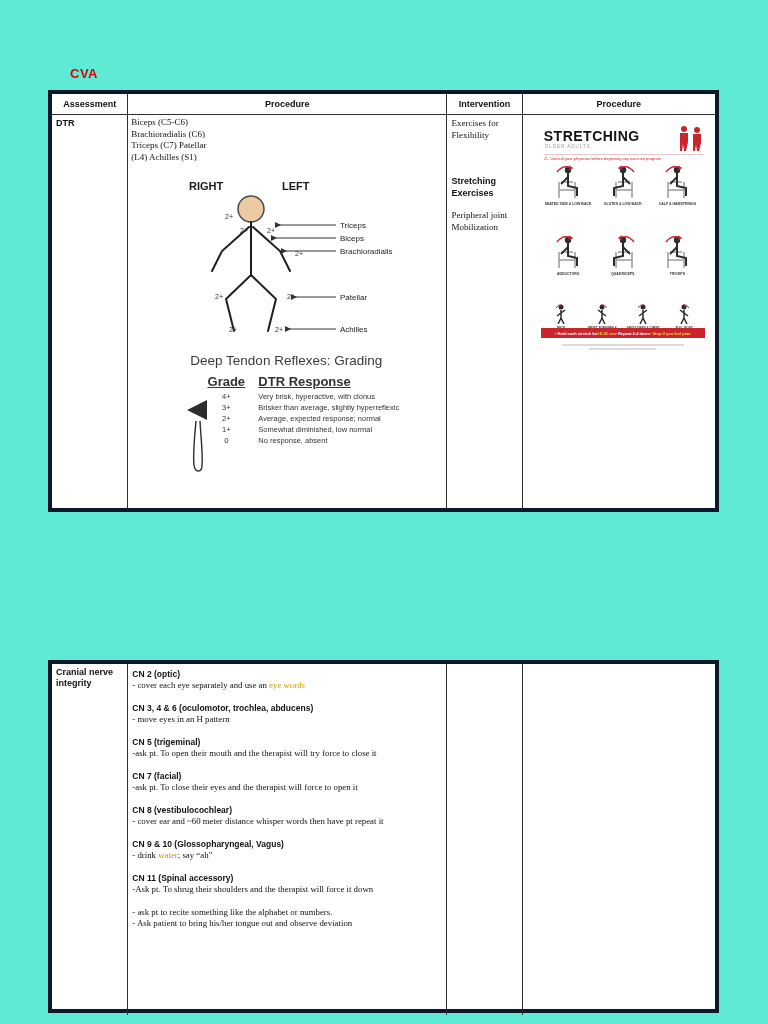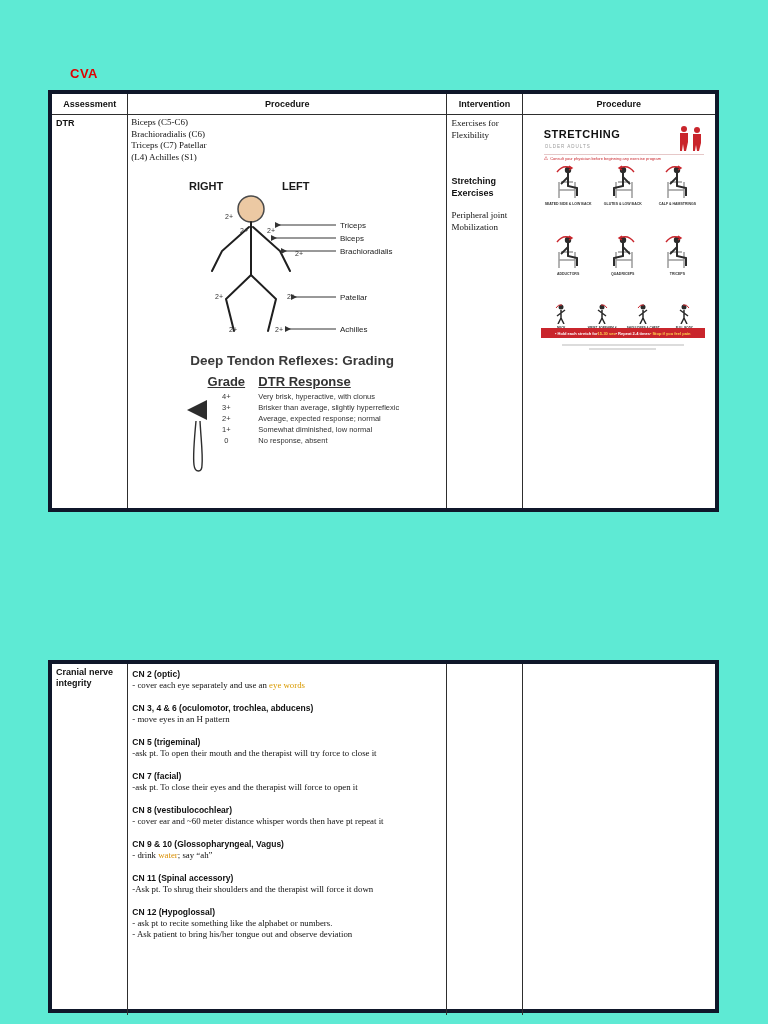--- a/index.html
+++ b/index.html
@@ -42,40 +42,40 @@
   .proc-lines { position:absolute; left:3px; top:2px; font-size:9px; line-height:11.5px; color:#111; }
   .dtr-svg { position:absolute; left:36px; top:60px; }
   .side-lbl { font-family:"Liberation Sans", sans-serif; font-weight:bold; font-size:11px; fill:#1a1a1a; }
   .mark { font-family:"Liberation Sans", sans-serif; font-size:7px; fill:#333; text-anchor:middle; }
   .ref-lbl { font-family:"Liberation Sans", sans-serif; font-size:8px; fill:#222; }
   .bodyln { stroke:#1f1f1f; stroke-width:2; fill:none; stroke-linecap:round; }
   .arrln { stroke:#333; stroke-width:1; }
 
   .grading-title {
     position:absolute; left:62px; top:238px;
-    font-family:"Liberation Sans", sans-serif; font-size:13.5px; color:#3a3a3a;font-weight:bold;
+    font-family:"Liberation Sans", sans-serif; font-size:13.5px; color:#3a3a3a;
   }
   .grading { position:absolute; left:72px; top:259px; width:220px; font-family:"Liberation Sans", sans-serif; color:#333; }
   .g-hdr { display:flex; font-weight:bold; font-size:13px; margin-bottom:3px; }
   .g-hdr span { text-decoration:underline; }
   .gh1 { width:52px; text-align:center; }
   .gh2 { width:150px; padding-left:6px; }
   .g-row { display:flex; margin-bottom:1px; }
   .g-grade { width:52px; text-align:center; font-size:7.5px; line-height:10px; }
   .g-resp { width:150px; font-size:7.5px; line-height:10px; padding-left:6px; }
   .hammer { position:absolute; left:58px; top:282px; }
 
   
   .iv { position:absolute; left:4px; width:64px; font-size:9px; line-height:11.5px; color:#111; }
   .iv-bold { font-family:"Liberation Sans", sans-serif; font-weight:bold; }
   .iv1{top:3px} .iv2{top:61px} .iv3{top:95px}
 
   
   .poster { position:absolute; left:15px; top:8px; width:170px; height:236px; background:#fff; }
-  .p-title { position:absolute; left:6px; top:5px; font-family:"Liberation Sans",sans-serif; font-weight:bold; font-size:11px; letter-spacing:.5px; color:#111; }
+  .p-title { position:absolute; left:6px; top:5px; font-family:"Liberation Sans",sans-serif; font-weight:bold; font-size:14px; letter-spacing:.5px; color:#111; }
   .p-sub { position:absolute; left:7px; top:21px; font-family:"Liberation Sans",sans-serif; font-size:4.5px; letter-spacing:1px; color:#9a9a9a; }
   .p-figs { position:absolute; right:2px; top:2px; }
   .p-warn { position:absolute; left:6px; top:31px; right:4px; display:flex; align-items:center; gap:2px;
             font-family:"Liberation Sans",sans-serif; font-size:4px; color:#c9252c;
             border-top:.5px solid #e6c8c8; padding-top:1px; }
   .warn-tri { font-size:5px; line-height:5px; }
   .p-grid { position:absolute; left:3px; top:38px; right:3px; }
   .pg-row { display:flex; min-height:70px; }
   .pg-row-sm { min-height:26px; }
   .pg-cell { flex:1; display:flex; flex-direction:column; align-items:center; padding:3px 1px 0 1px; }
@@ -348,21 +348,20 @@
             </div>
             <div class="cn-item">
               <div class="cn-head">CN 9 &amp; 10 (Glossopharyngeal, Vagus)</div>
               <div class="cn-line"><span>- drink </span><span style="color: rgb(217, 142, 0);">water</span><span>; say “ah”</span></div>
             </div>
             <div class="cn-item">
               <div class="cn-head">CN 11 (Spinal accessory)</div>
               <div class="cn-line"><span>-Ask pt. To shrug their shoulders and the therapist will force it down</span></div>
             </div>
             <div class="cn-item">
-              <div class="cn-head">CN 12 (Hypoglossal)</div>
               <div class="cn-line"><span>- ask pt to recite something like the alphabet or numbers.</span></div>
               <div class="cn-line"><span>- Ask patient to bring his/her tongue out and observe deviation</span></div>
             </div>
           </div>
       </div>
       <div class="bcell w3"></div>
       <div class="bcell w4"></div>
     </div>
   </div>
 

